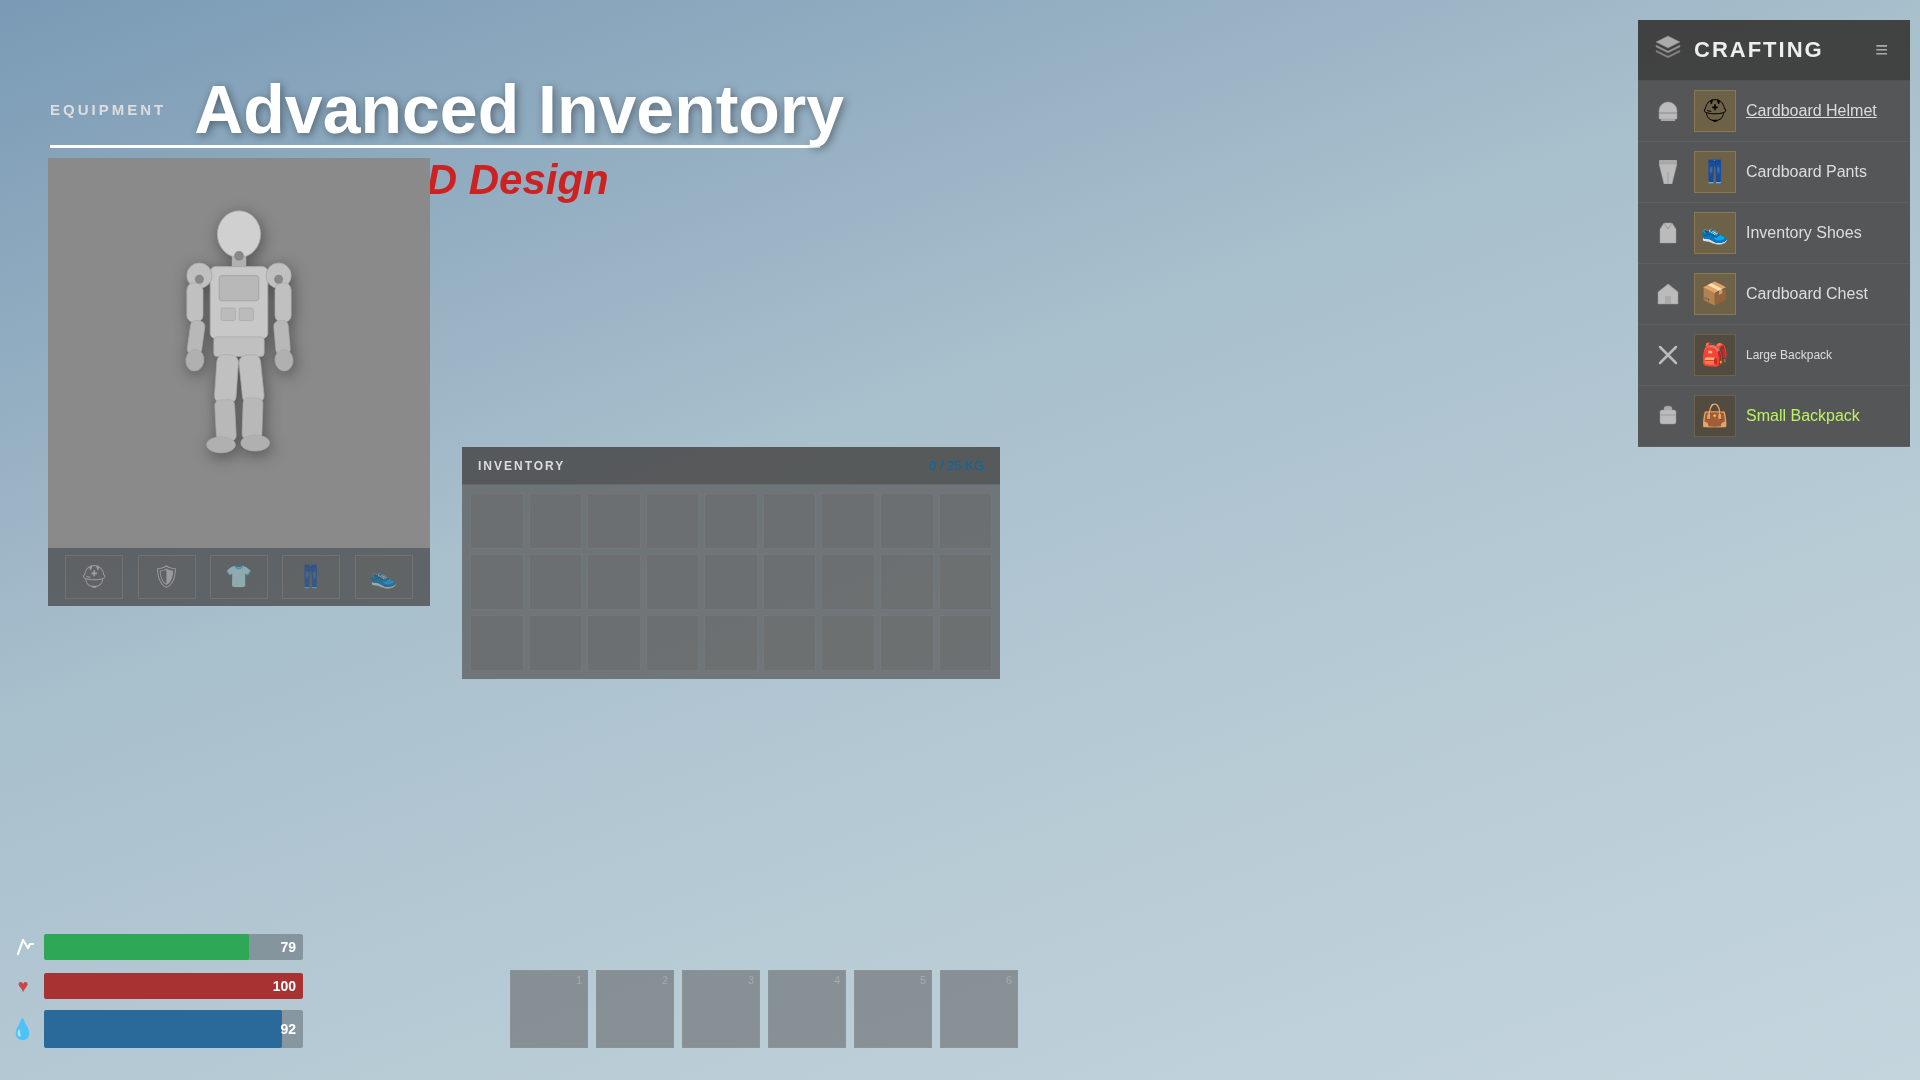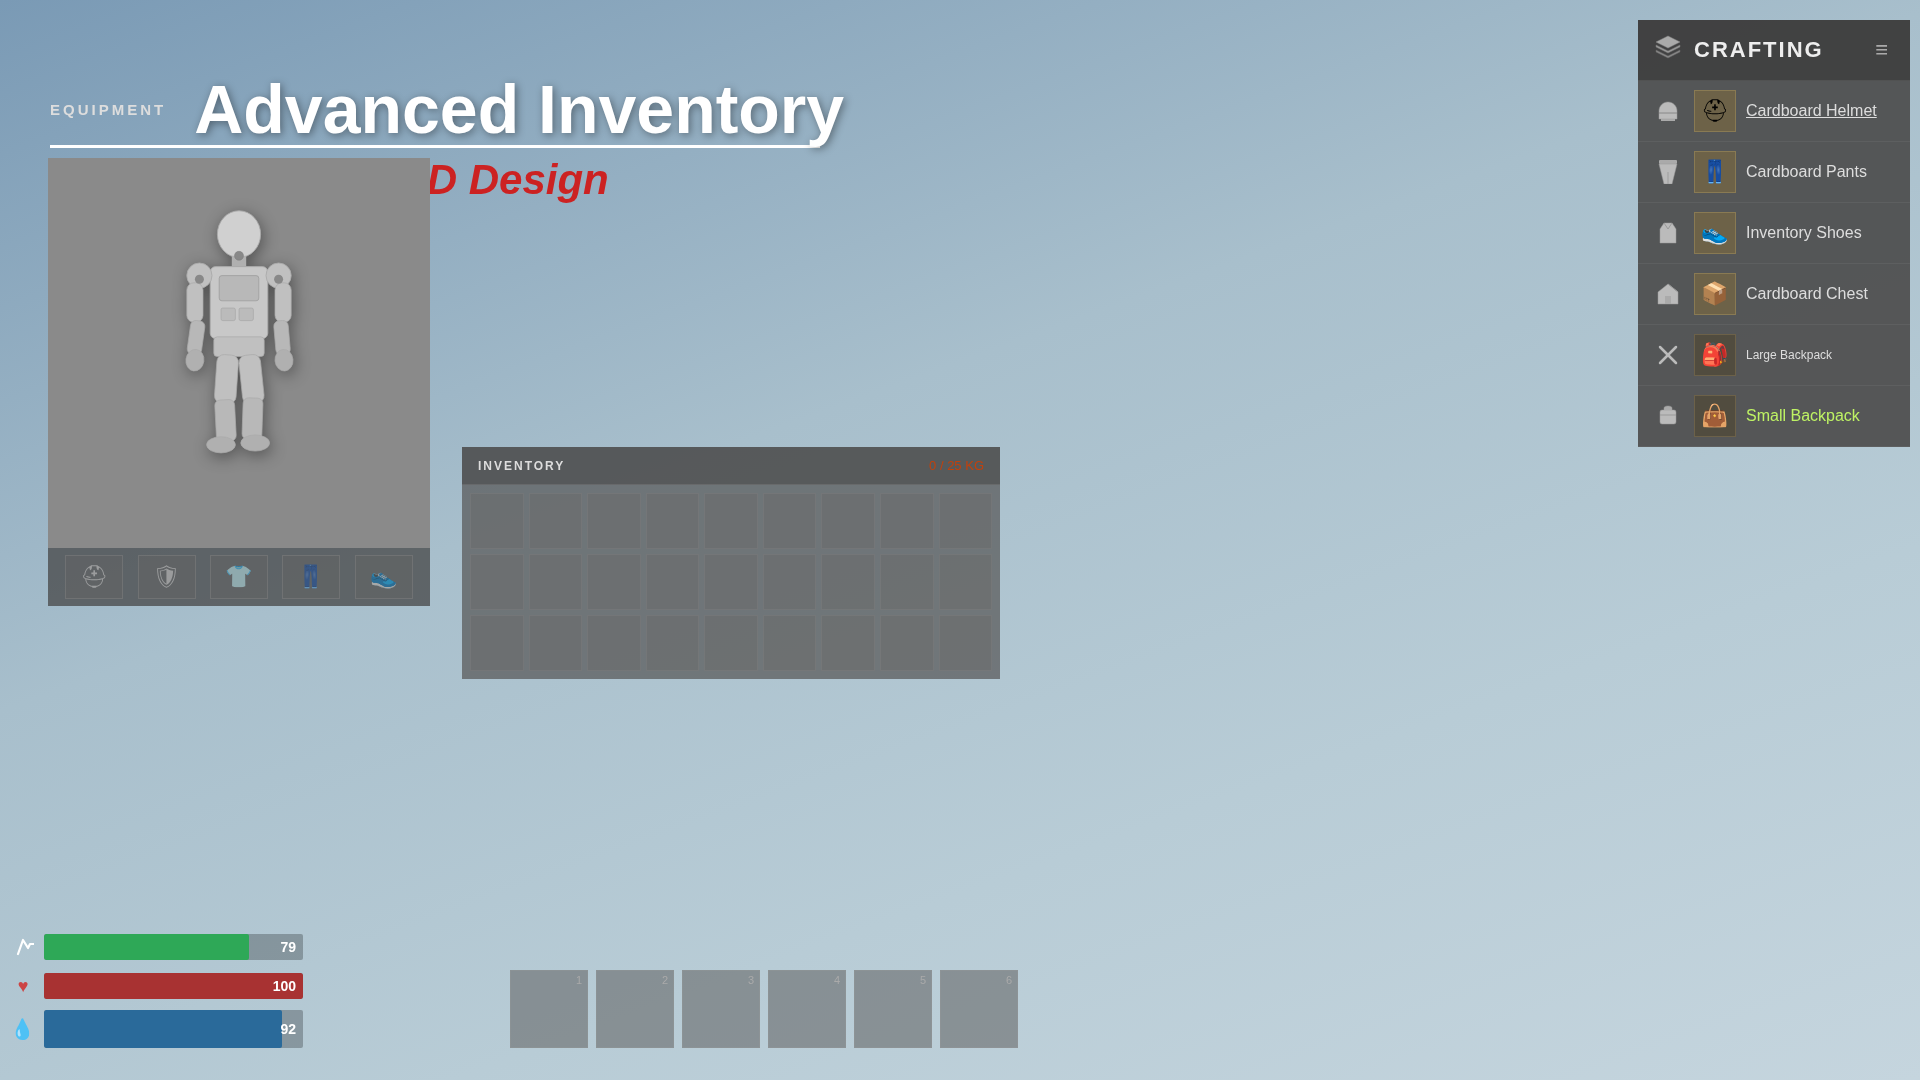--- a/index.html
+++ b/index.html
@@ -89,21 +89,21 @@
     <span style="font-size:22px;opacity:0.55;color:#ccc;">👖</span>
   </div>
   <div style="width:58px;height:44px;background:rgba(100,100,100,0.45);border:1px solid rgba(150,150,150,0.3);display:flex;align-items:center;justify-content:center;cursor:pointer;">
     <span style="font-size:22px;opacity:0.55;color:#ccc;">👟</span>
   </div>
 </div>
 
 <div style="position:absolute;top:447px;left:462px;width:538px;">
   <div style="display:flex;justify-content:space-between;align-items:center;background:rgba(75,75,75,0.88);padding:11px 16px;border-bottom:1px solid rgba(200,200,200,0.15);">
     <span style="font-size:12px;font-weight:bold;color:#ddd;letter-spacing:2px;">INVENTORY</span>
-    <span style="font-size:13px;color:#c2410c;">0 / 25 KG</span>
+    <span style="font-size:13px;color:#0369a1;">0 / 25 KG</span>
   </div>
   <div style="background:rgba(88,88,88,0.72);padding:8px 8px 4px 8px;">
 
     <div style="display:flex;gap:5px;margin-bottom:5px;">
       <div style="width:56px;height:56px;background:rgba(105,105,105,0.5);border:1px solid rgba(145,145,145,0.22);cursor:pointer;"></div>
       <div style="width:56px;height:56px;background:rgba(105,105,105,0.5);border:1px solid rgba(145,145,145,0.22);cursor:pointer;"></div>
       <div style="width:56px;height:56px;background:rgba(105,105,105,0.5);border:1px solid rgba(145,145,145,0.22);cursor:pointer;"></div>
       <div style="width:56px;height:56px;background:rgba(105,105,105,0.5);border:1px solid rgba(145,145,145,0.22);cursor:pointer;"></div>
       <div style="width:56px;height:56px;background:rgba(105,105,105,0.5);border:1px solid rgba(145,145,145,0.22);cursor:pointer;"></div>
       <div style="width:56px;height:56px;background:rgba(105,105,105,0.5);border:1px solid rgba(145,145,145,0.22);cursor:pointer;"></div>

